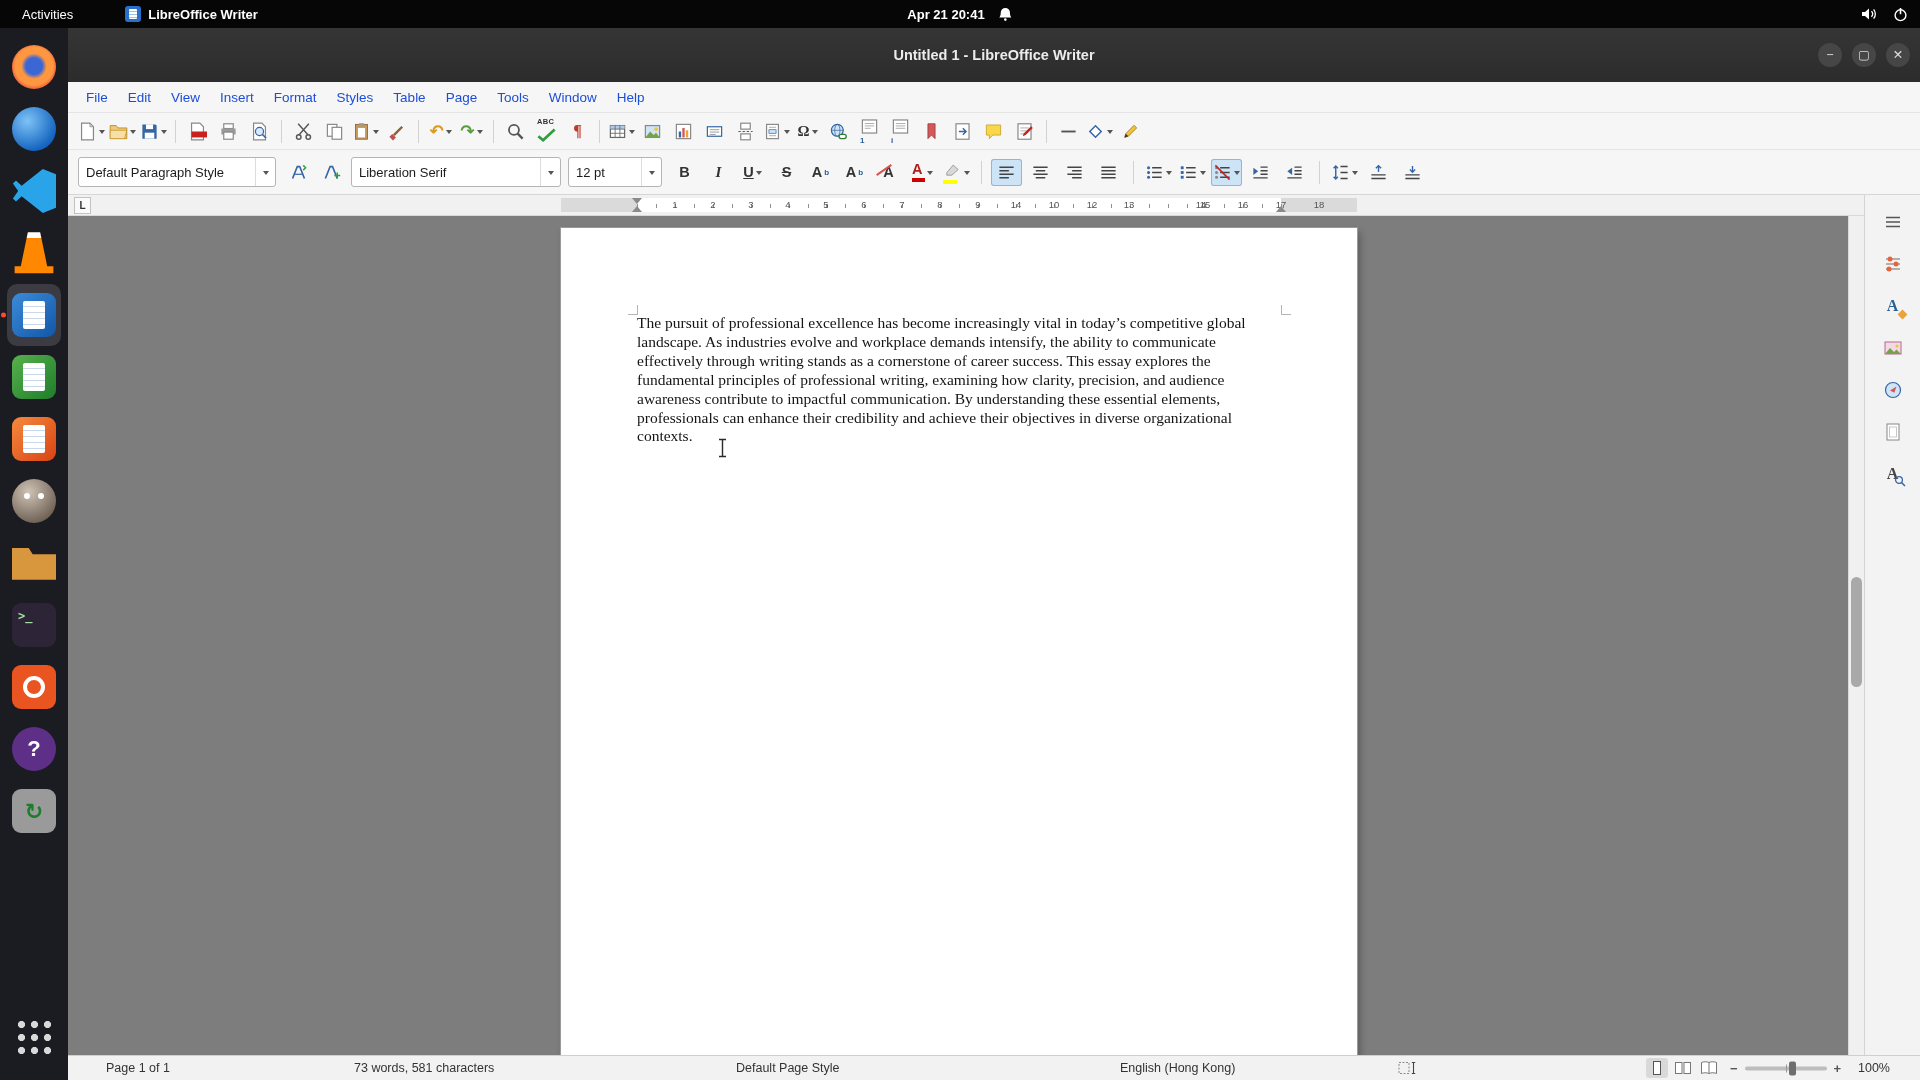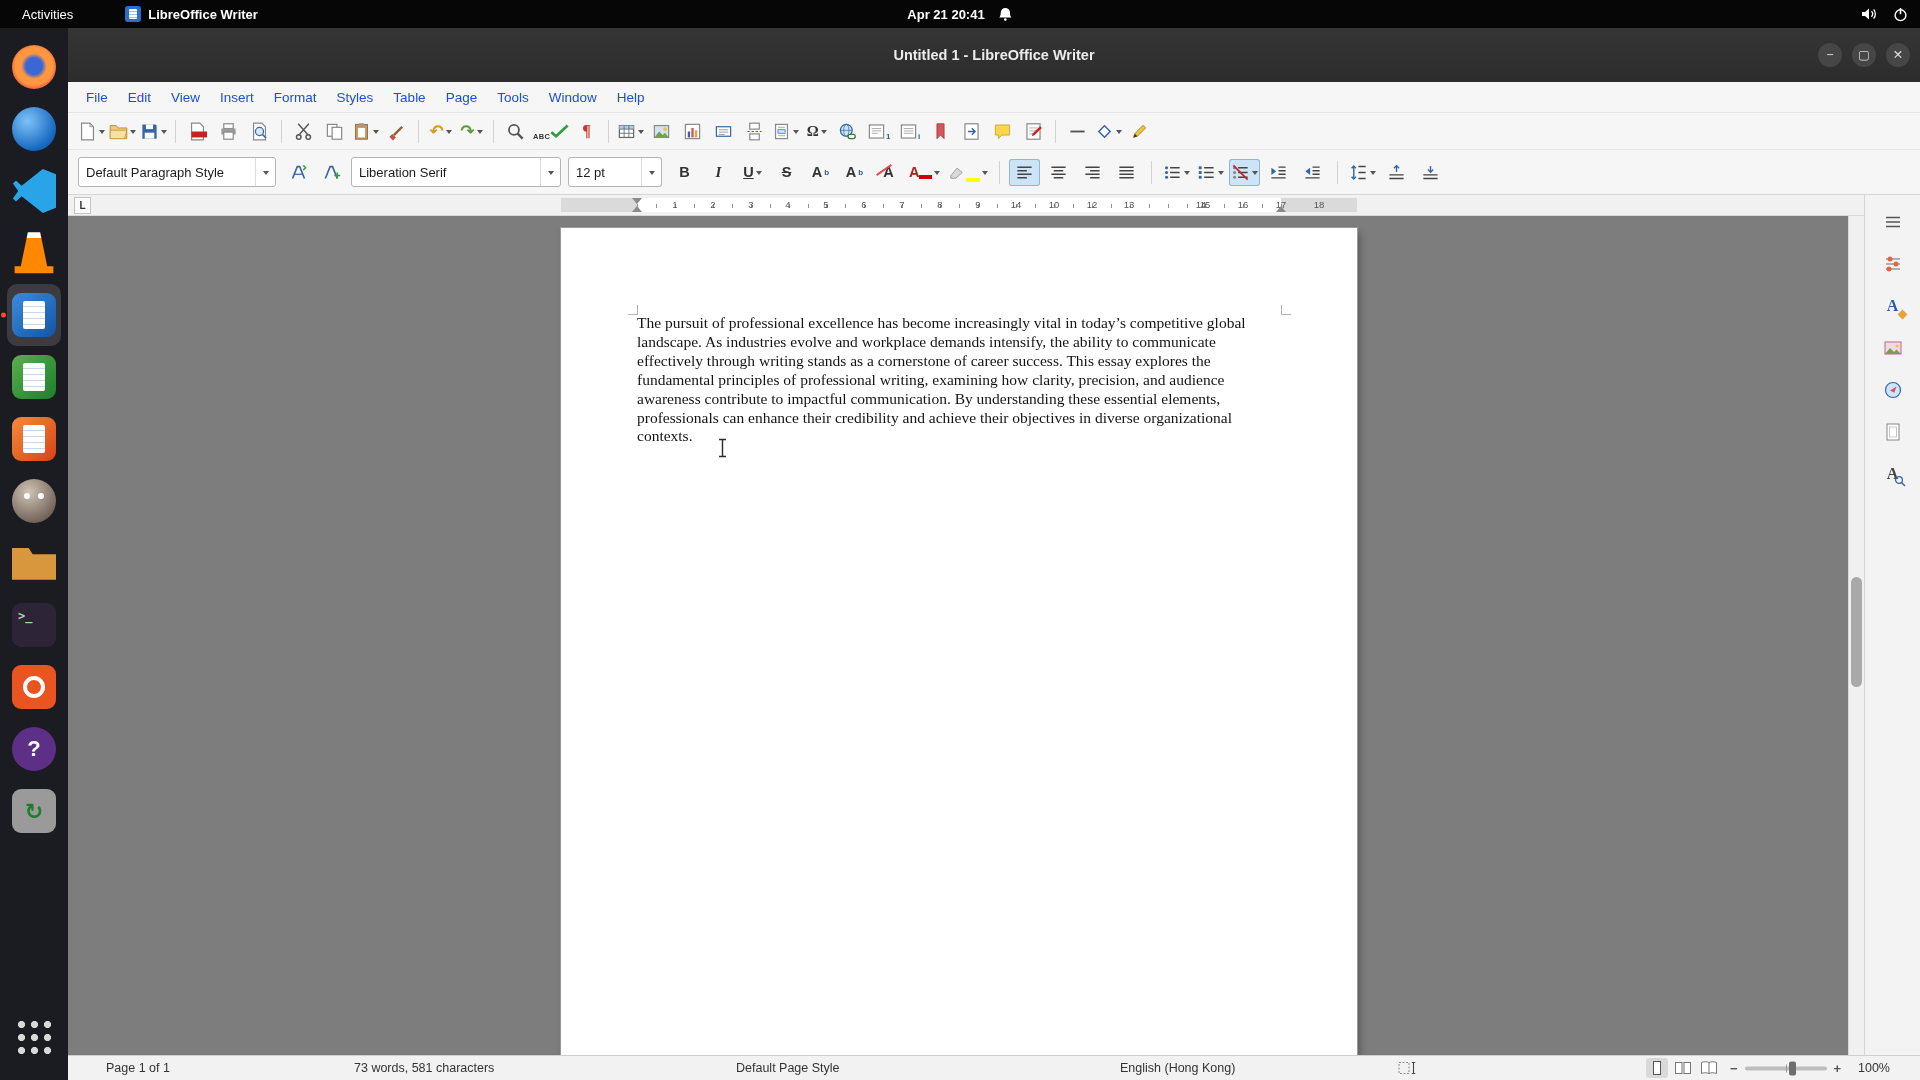--- a/index.html
+++ b/index.html
@@ -56,21 +56,21 @@
   .tb{height:27px;min-width:27px;border-radius:3px;display:flex;align-items:center;justify-content:center;gap:2px;padding:0 2px;position:relative}
   .tb.on{background:#cde3f6;box-shadow:inset 0 0 0 1px #8fb6dd}
   .tb svg{width:19px;height:19px}
   .dd{width:0;height:0;border:3.5px solid transparent;border-top:4.5px solid #555;margin-top:5px}
   .sep{width:1px;height:23px;background:#d2d2d2;margin:0 6px;flex:0 0 auto}
   .L{font:bold 14.5px "Liberation Sans",sans-serif;color:#333;line-height:1}
   .Lit{font:italic bold 15px "Liberation Serif",serif;color:#333;line-height:1}
   .Lu{text-decoration:underline}
   .Ls{text-decoration:line-through}
   .submark{font:bold 8px "Liberation Sans",sans-serif;color:#2a6099}
-  .stack{position:relative;display:flex;flex-direction:row;align-items:flex-end;line-height:1}
+  .stack{position:relative;display:flex;flex-direction:column;align-items:flex-start;line-height:1}
   .fcbar{width:13px;height:4px;background:#cc0000;margin-top:1px}
   .slash{position:absolute;left:2px;top:10px;width:18px;height:2px;background:#d9534f;transform:rotate(-35deg)}
   .abc{font:bold 7.5px "Liberation Sans",sans-serif;color:#333;letter-spacing:.3px}
   .pil{font:bold 16px "Liberation Serif",serif;color:#c0392b;line-height:1}
   .omg{font:bold 15px "Liberation Serif",serif;color:#333;line-height:1}
   .undoA{font:bold 17px "DejaVu Sans",sans-serif;color:#d99a1f;line-height:1}
   .redoA{font:bold 17px "DejaVu Sans",sans-serif;color:#5a9e3a;line-height:1}
 
   .combo{display:flex;align-items:center;background:#fff;border:1px solid #b5b5b5;border-radius:3px;height:28px;margin-right:4px}
   .combo input{border:0;outline:0;padding:0 7px;font:13px "Liberation Sans",sans-serif;color:#1c1c1c;background:transparent;width:100%;box-sizing:border-box;text-overflow:clip;white-space:nowrap}

